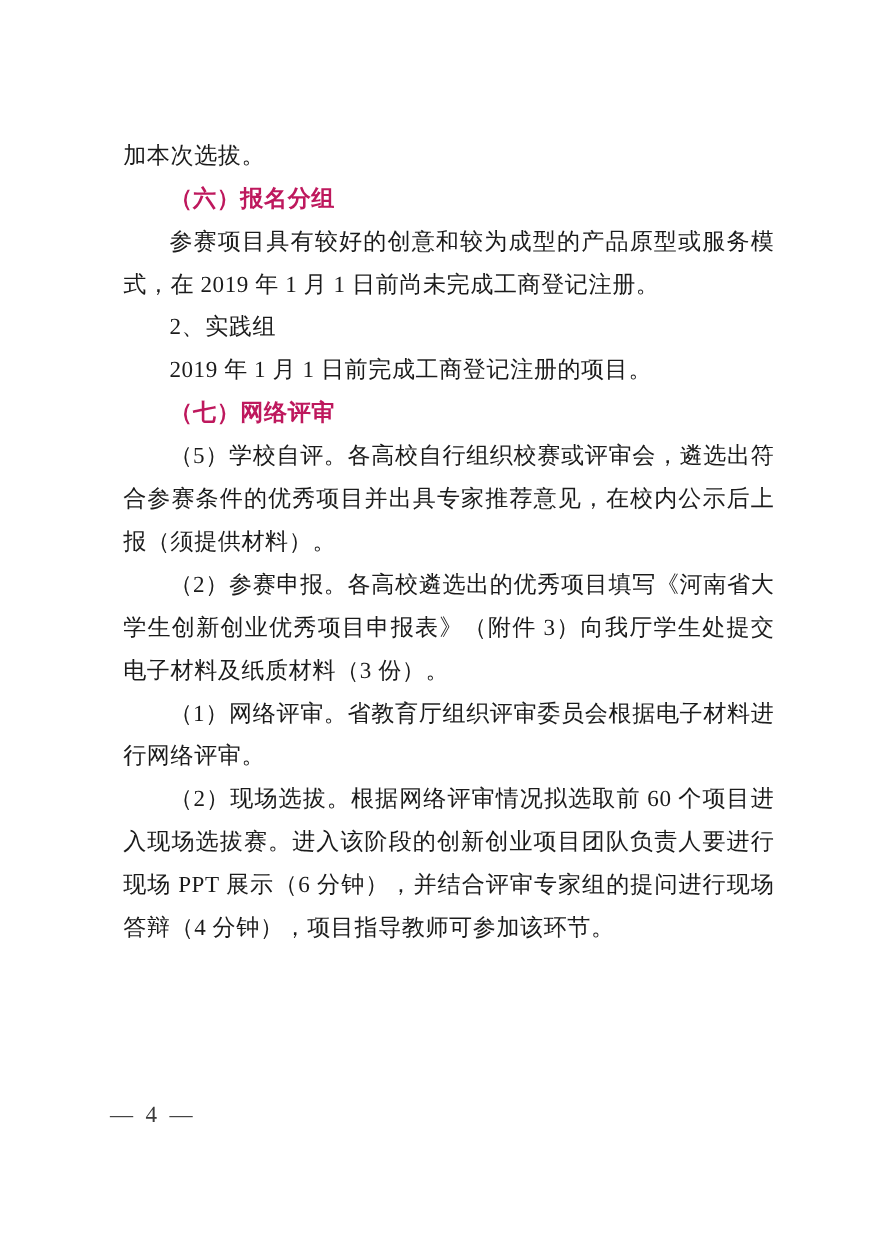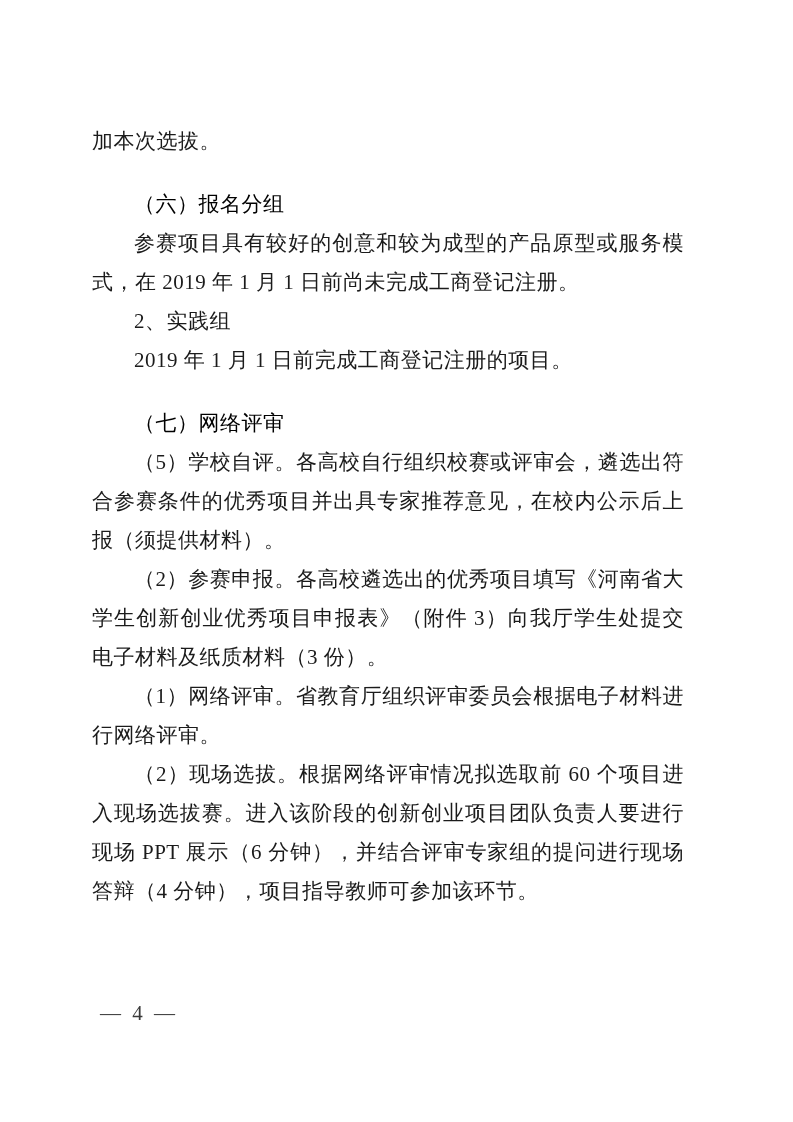--- a/index.html
+++ b/index.html
@@ -11,39 +11,38 @@
     position: relative;
     width: 793px;
     height: 1122px;
     background: #ffffff;
     overflow: hidden;
     font-family: "Liberation Serif", "DejaVu Serif", serif;
     color: #1b1b1b;
   }
   .content {
     position: absolute;
-    left: 92px;
+    left: 112px;
     top: 122px;
     width: 592px;
   }
   p.para {
     margin: 0;
     font-size: 21px;
     line-height: 39px;
     text-align: justify;
     text-justify: inter-character;
     letter-spacing: 0.5px;
   }
   p.para.indented {
     text-indent: 42px;
   }
   p.para.heading {
-    font-weight: normal;
-    color: #000000;
-    margin-top: 24px;
+    font-weight: bold;
+    color: #be185d;
   }
   .page-footer {
     position: absolute;
     left: 100px;
     top: 994px;
     font-size: 21px;
     line-height: 39px;
     color: #3a3a3a;
     word-spacing: 6px;
   }

